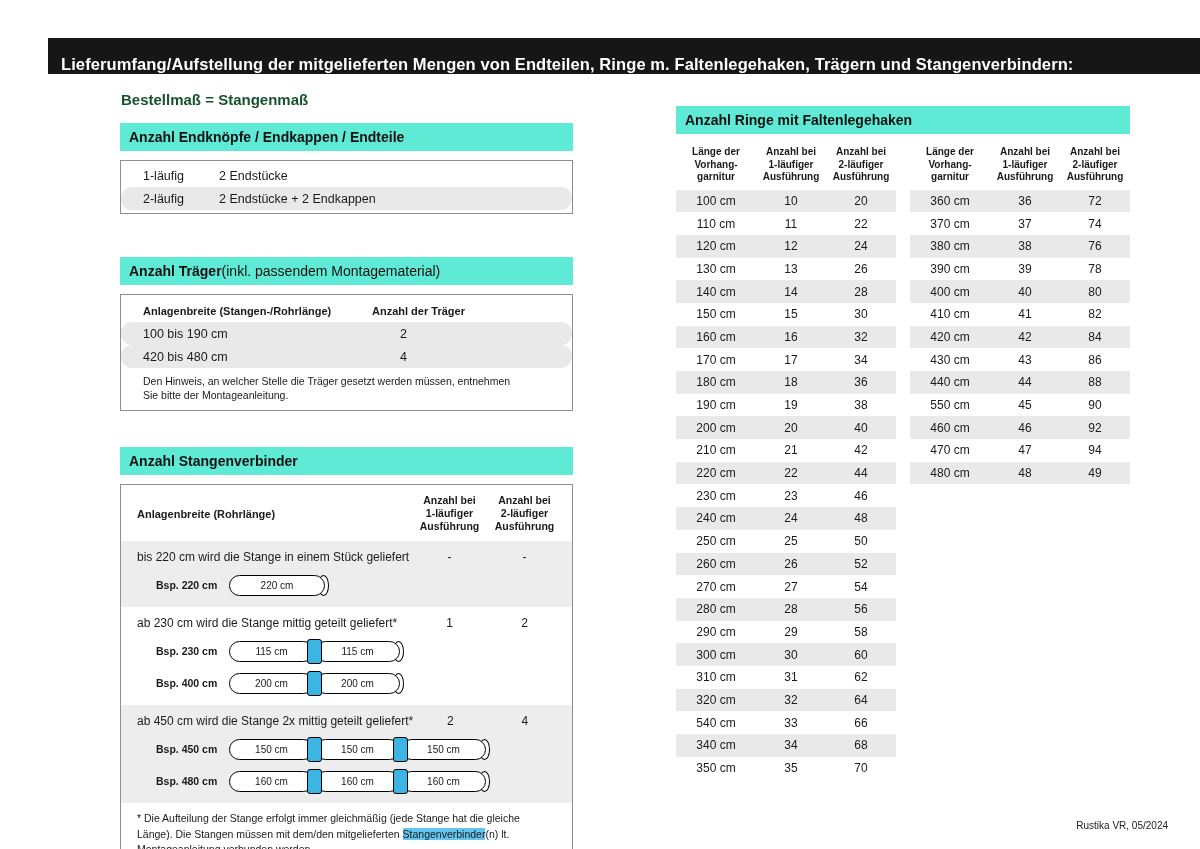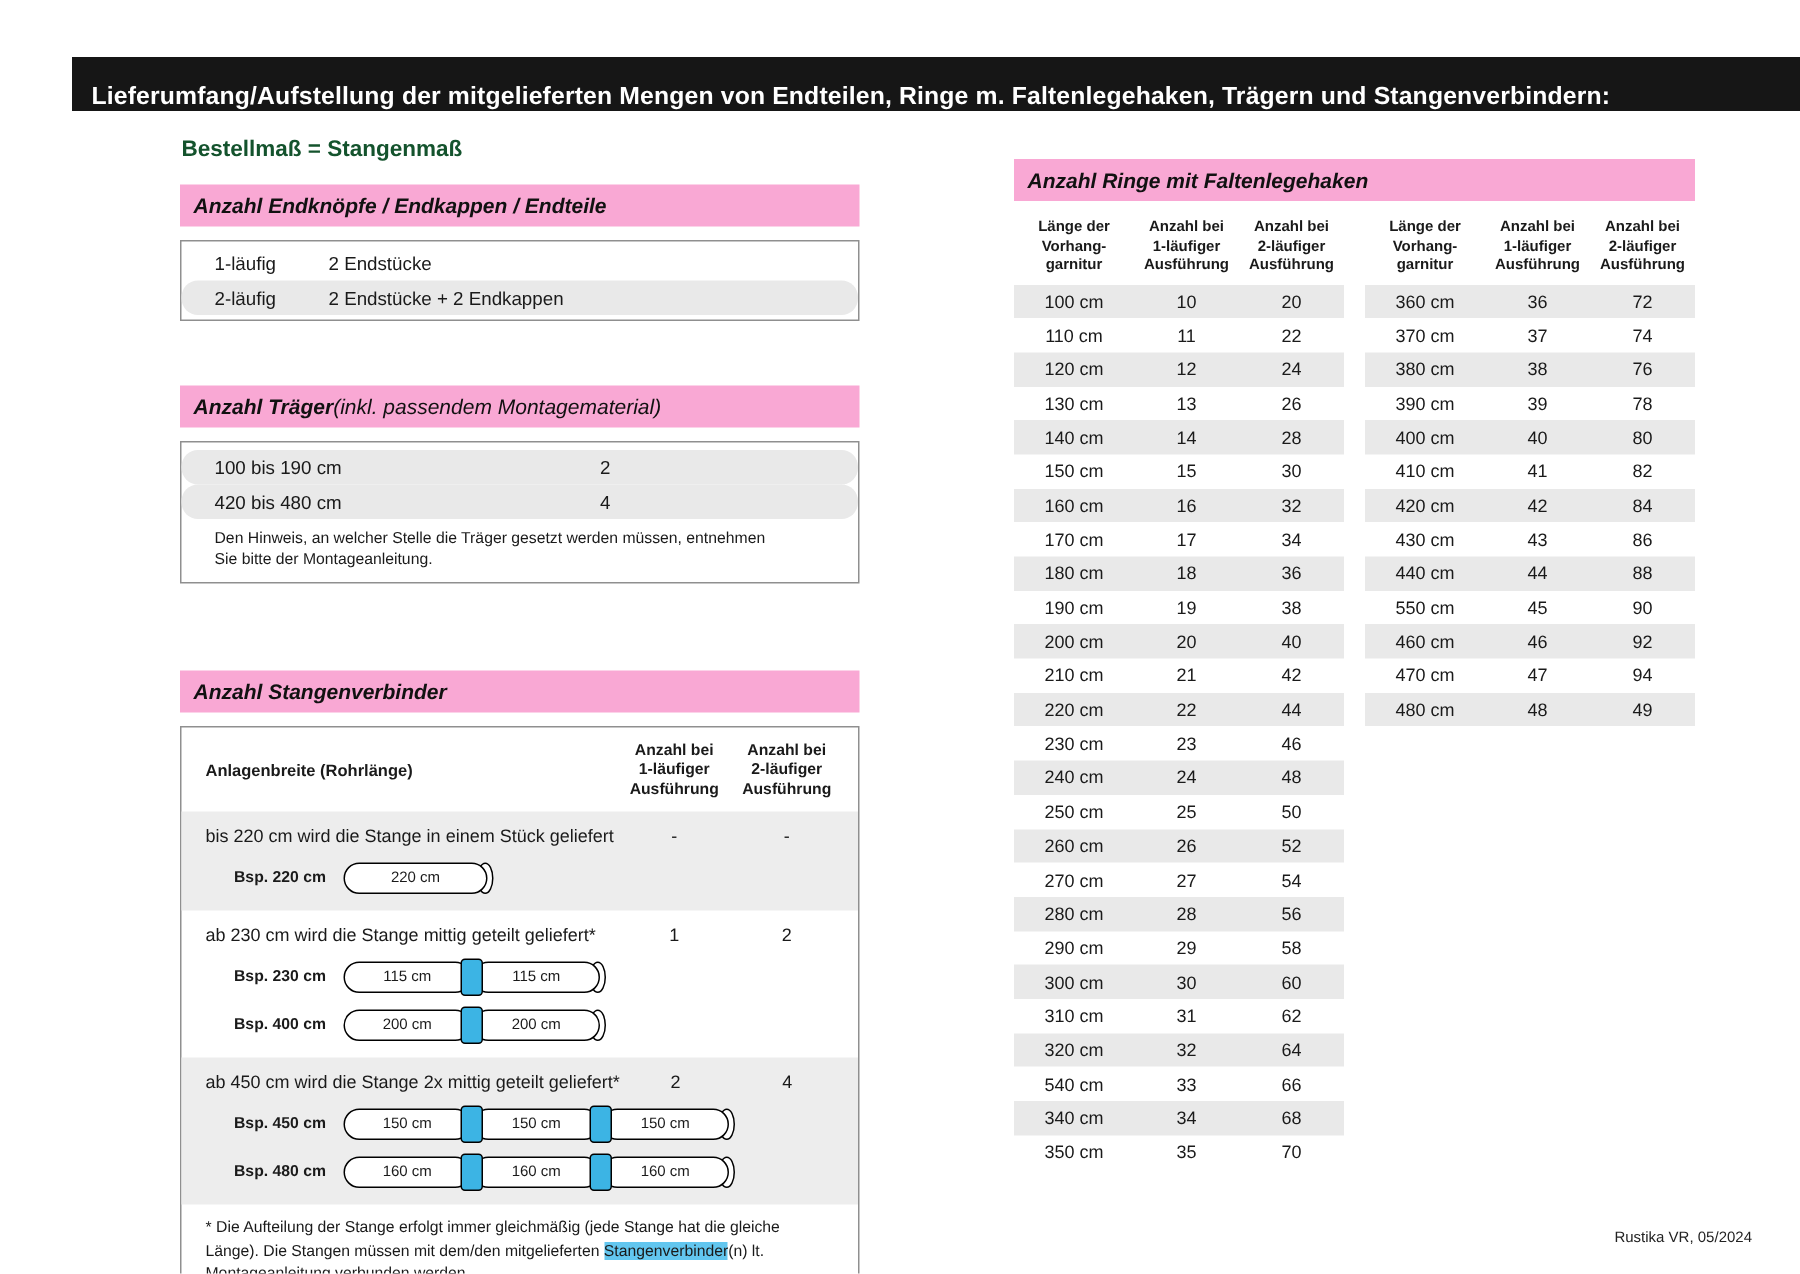--- a/index.html
+++ b/index.html
@@ -22,25 +22,24 @@
     white-space:nowrap;
   }
 
   .red-subtitle {
     position:absolute; left:121px; top:91px;
     font-size:15px; font-weight:bold; color:#14532d;
   }
 
   
   .section-header {
-    background:#f9a8d4; height:28px;
+    background:#5eead4; height:28px;
     display:flex; align-items:center; padding-left:9px;
     font-size:14px; font-weight:bold; color:#111;
     white-space:nowrap;
-    font-style:italic;
   }
   .section-header .normal { font-weight:normal; }
 
   .left-w { left:120px; width:453px; }
   .sec1-header { top:123px; }
   .sec2-header { top:257px; }
   .sec3-header { top:447px; }
 
   .box { border:1px solid #8f8f8f; background:#fff; }
 
@@ -134,20 +133,24 @@
     <div class="c1">2-läufig</div>
     <div class="c2">2 Endstücke + 2 Endkappen</div>
   </div>
 </div>
 
 <div class="abs left-w sec2-header section-header">
   <span>Anzahl Träger</span>
     <span class="normal"> (inkl. passendem Montagematerial)</span>
 </div>
 <div class="abs left-w box sec2-box">
+  <div class="t-head">
+    <div class="tc1">Anlagenbreite (Stangen-/Rohrlänge)</div>
+    <div class="tc2">Anzahl der Träger</div>
+  </div>
   <div class="t-row striped">
     <div class="tc1">100 bis 190 cm</div>
     <div class="tc2">2</div>
   </div>
   <div class="t-row striped">
     <div class="tc1">420 bis 480 cm</div>
     <div class="tc2">4</div>
   </div>
   <div class="t-note">Den Hinweis, an welcher Stelle die Träger gesetzt werden müssen, entnehmen Sie bitte der Montageanleitung.</div>
 </div>

